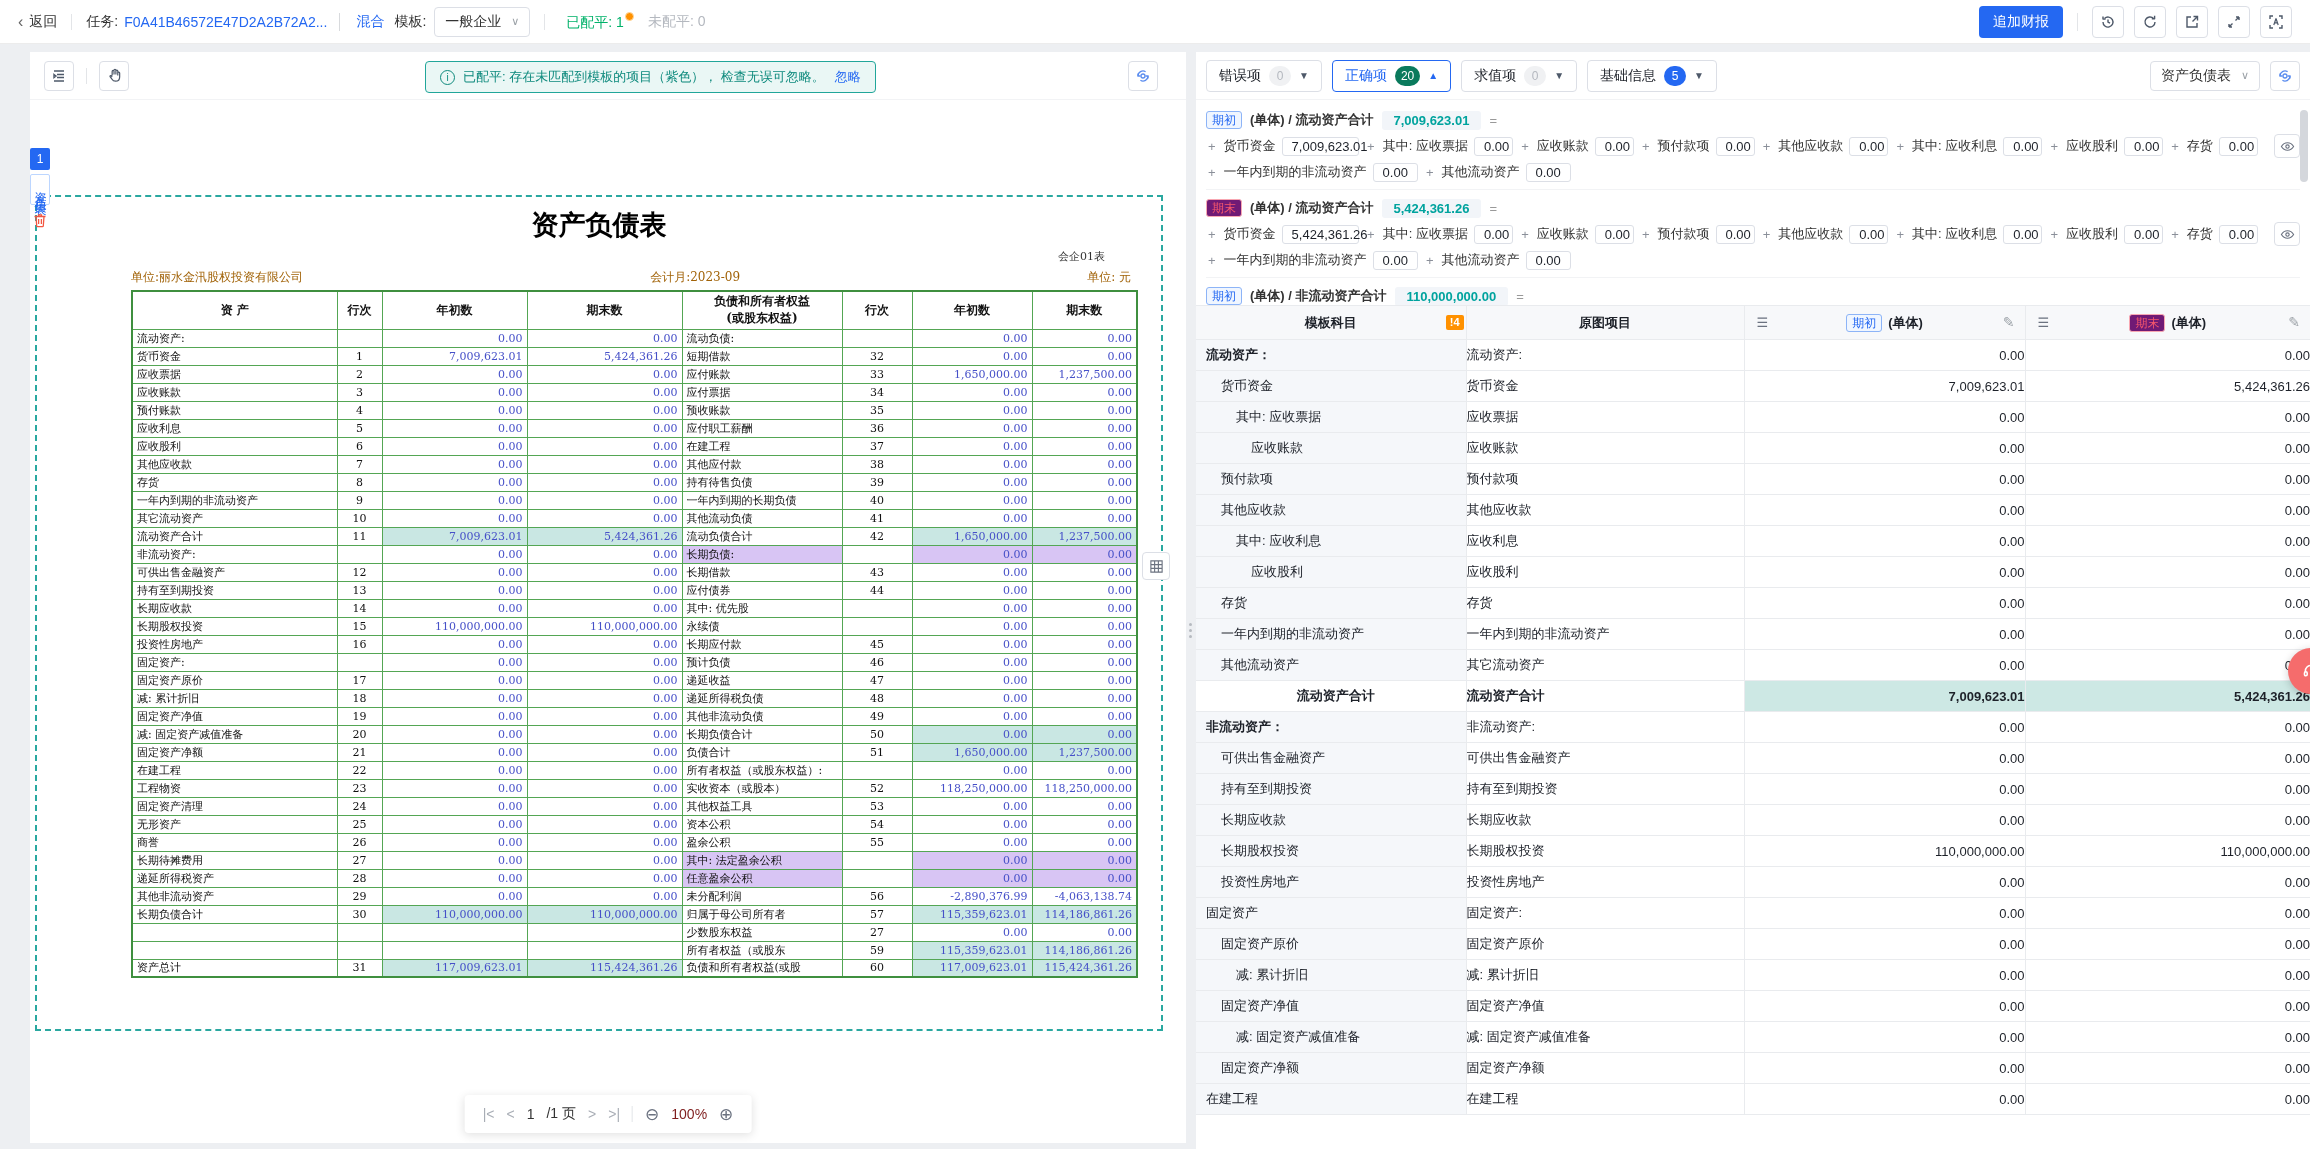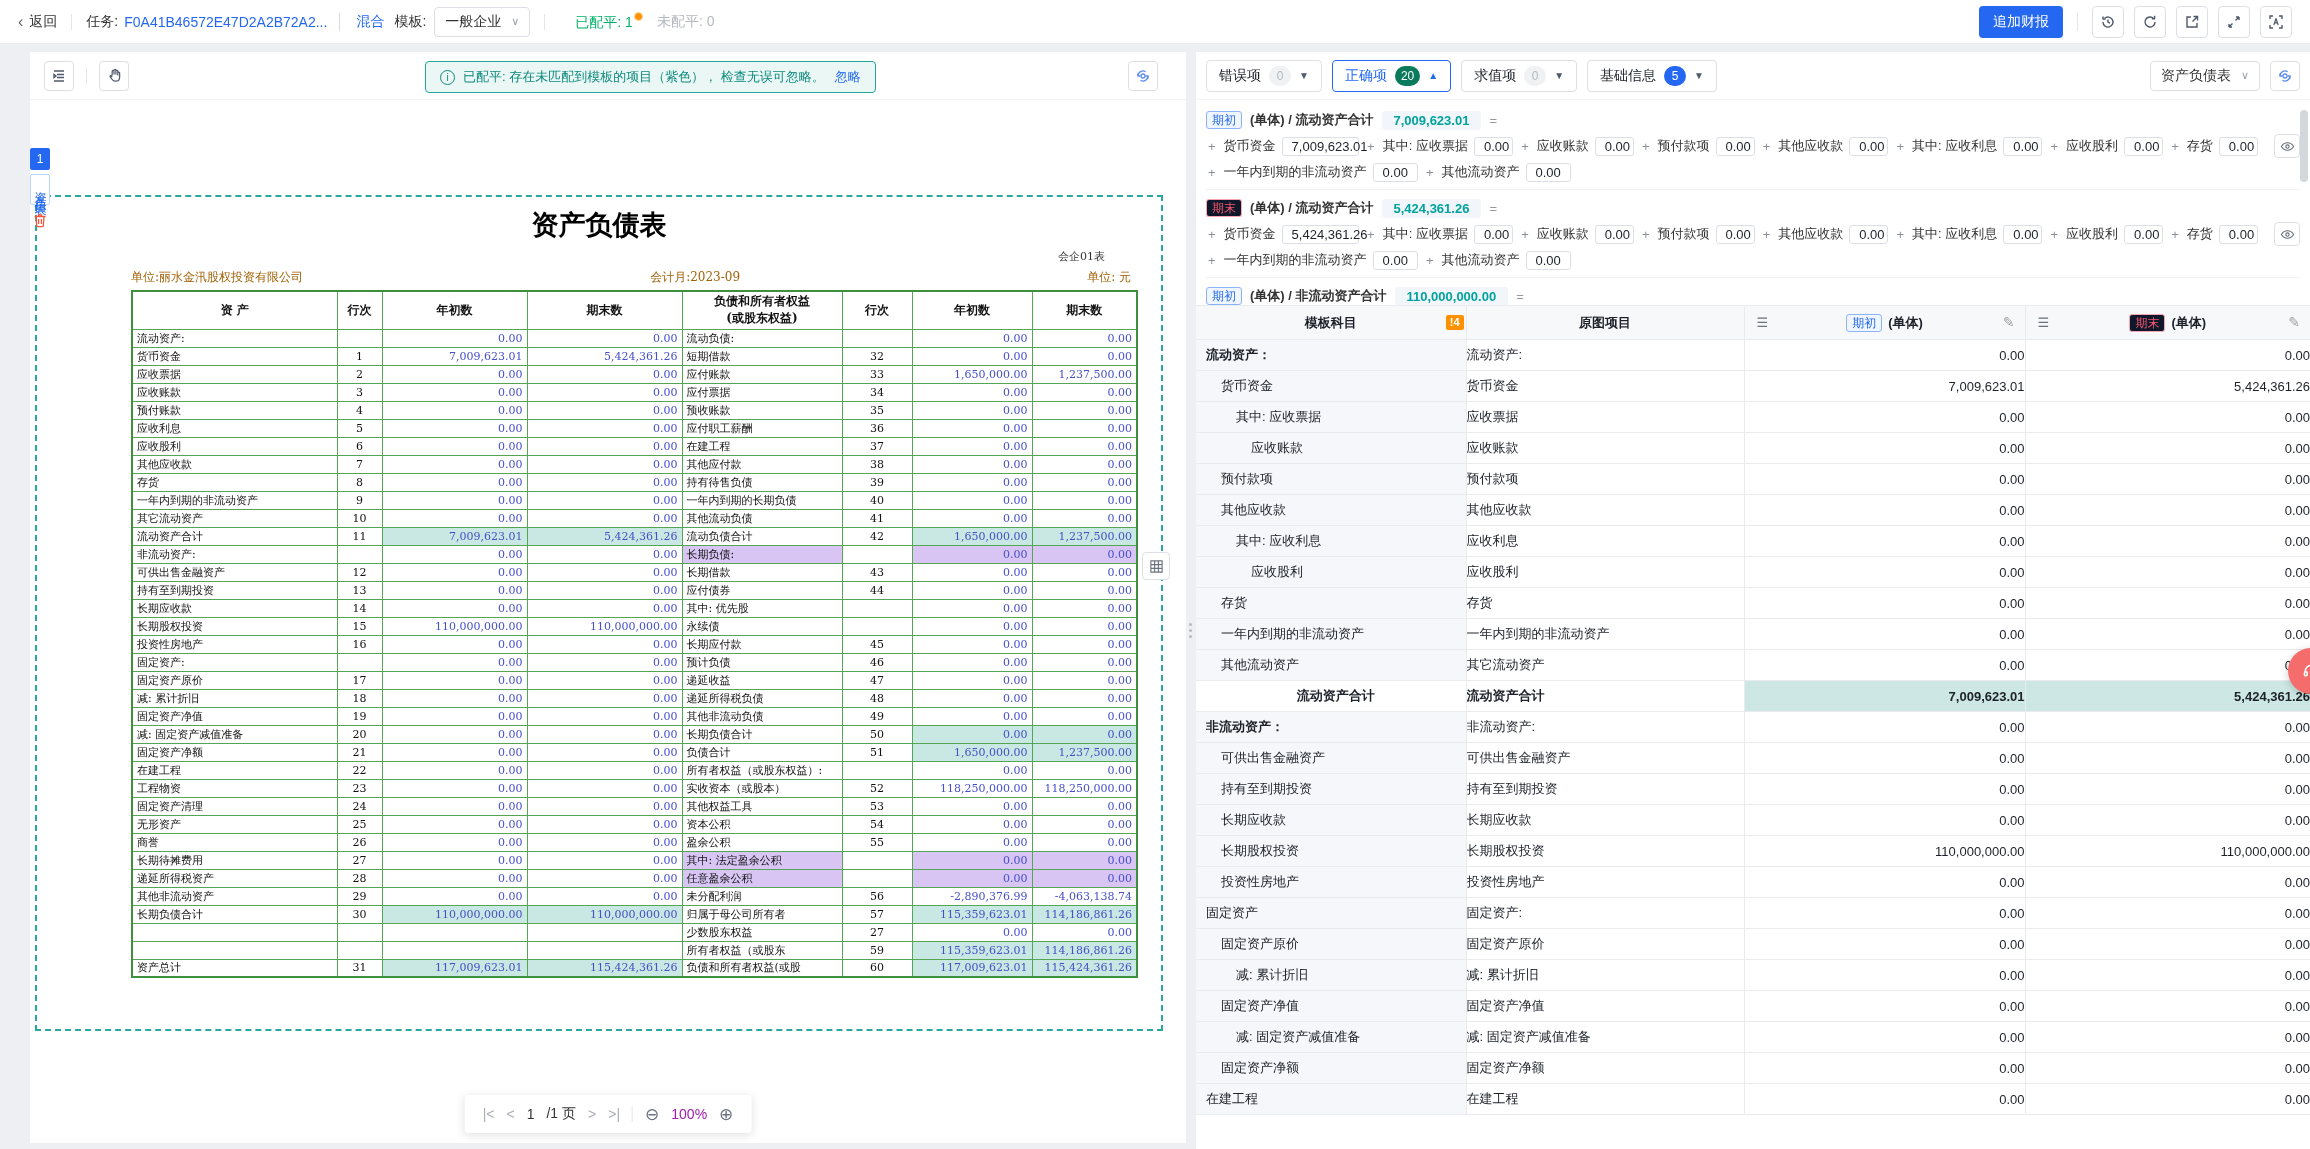--- a/index.html
+++ b/index.html
@@ -10,21 +10,21 @@
   .topbar{position:absolute;top:0;left:0;right:0;height:44px;background:#fff;border-bottom:1px solid #ececec;display:flex;align-items:center;padding:0 18px;z-index:5}
   .topbar .back{display:flex;align-items:center;gap:6px;color:#333;cursor:pointer}
   .chev{font-size:16px;color:#666}
   .vdiv{width:1px;height:16px;background:#e3e5e8;margin:0 14px}
   .task-label{color:#333}
   .task-link{color:#2468f2;margin-left:6px;max-width:230px;white-space:nowrap}
   .mode{color:#2468f2;margin:0 10px 0 12px;padding-left:16px;border-left:1px solid #d8dadd}
   .tpl-label{color:#333;margin-right:8px}
   .select-box{height:30px;border:1px solid #dcdfe6;border-radius:4px;display:inline-flex;align-items:center;gap:10px;padding:0 10px;background:#fff;color:#333}
   .select-box .arr{color:#9aa0a6;font-size:11px}
-  .balanced{color:#00b26a;margin-left:16px;position:relative}
+  .balanced{color:#00b26a;margin-left:7px;position:relative}
   .balanced .dot{display:inline-block;width:9px;height:9px;background:#ff9100;border-radius:50%;vertical-align:super;margin-left:1px;border:1.5px solid #ffd9a0}
   .unbalanced{color:#b4b8bf;margin-left:14px}
   .topbar-right{margin-left:auto;display:flex;align-items:center;gap:10px}
   .btn-primary{height:32px;background:#2468f2;color:#fff;border:none;border-radius:4px;padding:0 14px;font-size:14px}
   .tb-divider{width:1px;height:18px;background:#e3e5e8;margin:0 4px}
   .icon-btn{width:32px;height:32px;border:1px solid #dcdfe6;border-radius:4px;background:#fff;display:flex;align-items:center;justify-content:center;color:#4e5969}
   .icon-btn svg{display:block}
 
   
   .left-panel{position:absolute;top:52px;left:30px;width:1156px;height:1091px;background:#fff;overflow:hidden}
@@ -59,21 +59,21 @@
   td.teal{background:#c9e7e3}
   td.purple{background:#d8c5f4}
   
   .grid-btn{position:absolute;right:16px;top:452px;width:28px;height:28px;border:1px solid #dcdfe6;border-radius:4px;background:#fff;display:flex;align-items:center;justify-content:center;color:#6b7280;z-index:4}
   
   .pager{position:absolute;left:50%;transform:translateX(-50%);bottom:10px;height:38px;background:#fff;border-radius:4px;box-shadow:0 2px 10px rgba(0,0,0,.12);display:flex;align-items:center;gap:12px;padding:0 18px;color:#a8adb5;font-size:14px;z-index:4}
   .pager .pg-num{color:#333}
   .pager .pg-total{color:#333}
   .pager .pv{width:1px;height:16px;background:#e3e5e8}
   .pager .zoom-sym{font-size:17px;color:#6b7280}
-  .pager .zoom-val{color:#a21caf}
+  .pager .zoom-val{color:#7f1d1d}
 
   
   .split-handle{position:absolute;left:1185px;top:610px;width:10px;height:40px;display:flex;flex-direction:column;align-items:center;justify-content:center;gap:3px;z-index:6}
   .split-handle i{width:3px;height:3px;background:#b6bac0;border-radius:50%}
 
   
   .right-panel{position:absolute;top:52px;left:1196px;width:1114px;height:1097px;background:#fff;overflow:hidden}
   .tabs-bar{height:48px;display:flex;align-items:center;gap:10px;padding:0 10px;border-bottom:1px solid #f2f3f5}
   .tab{height:32px;border:1px solid #dcdfe6;border-radius:4px;background:#fff;display:flex;align-items:center;gap:8px;padding:0 12px;font-size:14px;color:#1d2129}
   .tab.active{border-color:#2468f2;color:#2468f2}
@@ -83,21 +83,21 @@
   .cbadge.blue{background:#2468f2;color:#fff}
   .tab .caret{font-size:10px;color:#4e5969}
   .tab.active .caret{color:#2468f2}
   .tabs-right{margin-left:auto;display:flex;align-items:center;gap:10px}
 
   .formula-area{height:205px;overflow:hidden;padding:2px 10px 0 10px;font-size:13px;color:#333}
   .f-block{padding:6px 0 5px;border-bottom:1px solid #f2f3f5}
   .f-title{height:24px;display:flex;align-items:center;gap:8px;font-weight:bold;white-space:nowrap}
   .ptag{font-size:12px;font-weight:normal;line-height:16px;padding:0 5px;border-radius:3px;border:1px solid}
   .ptag.begin{color:#2468f2;border-color:#8db4f7;background:#f0f6ff}
-  .ptag.end{color:#f5576c;border-color:#f8a7b2;background:#0f172a}
+  .ptag.end{color:#f5576c;border-color:#f8a7b2;background:#701a75}
   .f-total{color:#00a39e;background:#f2f5f9;border-radius:3px;padding:2px 12px;font-weight:bold}
   .f-eq{color:#999;font-weight:normal}
   .f-line{height:24px;display:flex;align-items:center;gap:6px;margin-top:2px;white-space:nowrap;overflow:hidden}
   .f-plus{color:#8a8f99;padding:0 2px}
   .vbox{border:1px solid #dcdfe6;border-radius:3px;padding:1px 9px;min-width:36px;text-align:center;color:#1d2129;background:#fff}
   .eye-btn{width:26px;height:24px;border:1px solid #dcdfe6;border-radius:4px;background:#fff;display:flex;align-items:center;justify-content:center;color:#6b7280;margin-left:10px;flex:0 0 auto}
 
   table.map{border-collapse:collapse;table-layout:fixed;width:1114px;font-size:13px;color:#1d2129;border-top:1px solid #e9ebee}
   table.map th{height:34px;background:#f7f8fa;font-weight:bold;border-bottom:1px solid #e9ebee;border-right:1px solid #e9ebee;position:relative;text-align:center}
   table.map td{height:31px;border-bottom:1px solid #e9ebee;border-right:1px solid #e9ebee;padding:0;overflow:hidden;white-space:nowrap}

